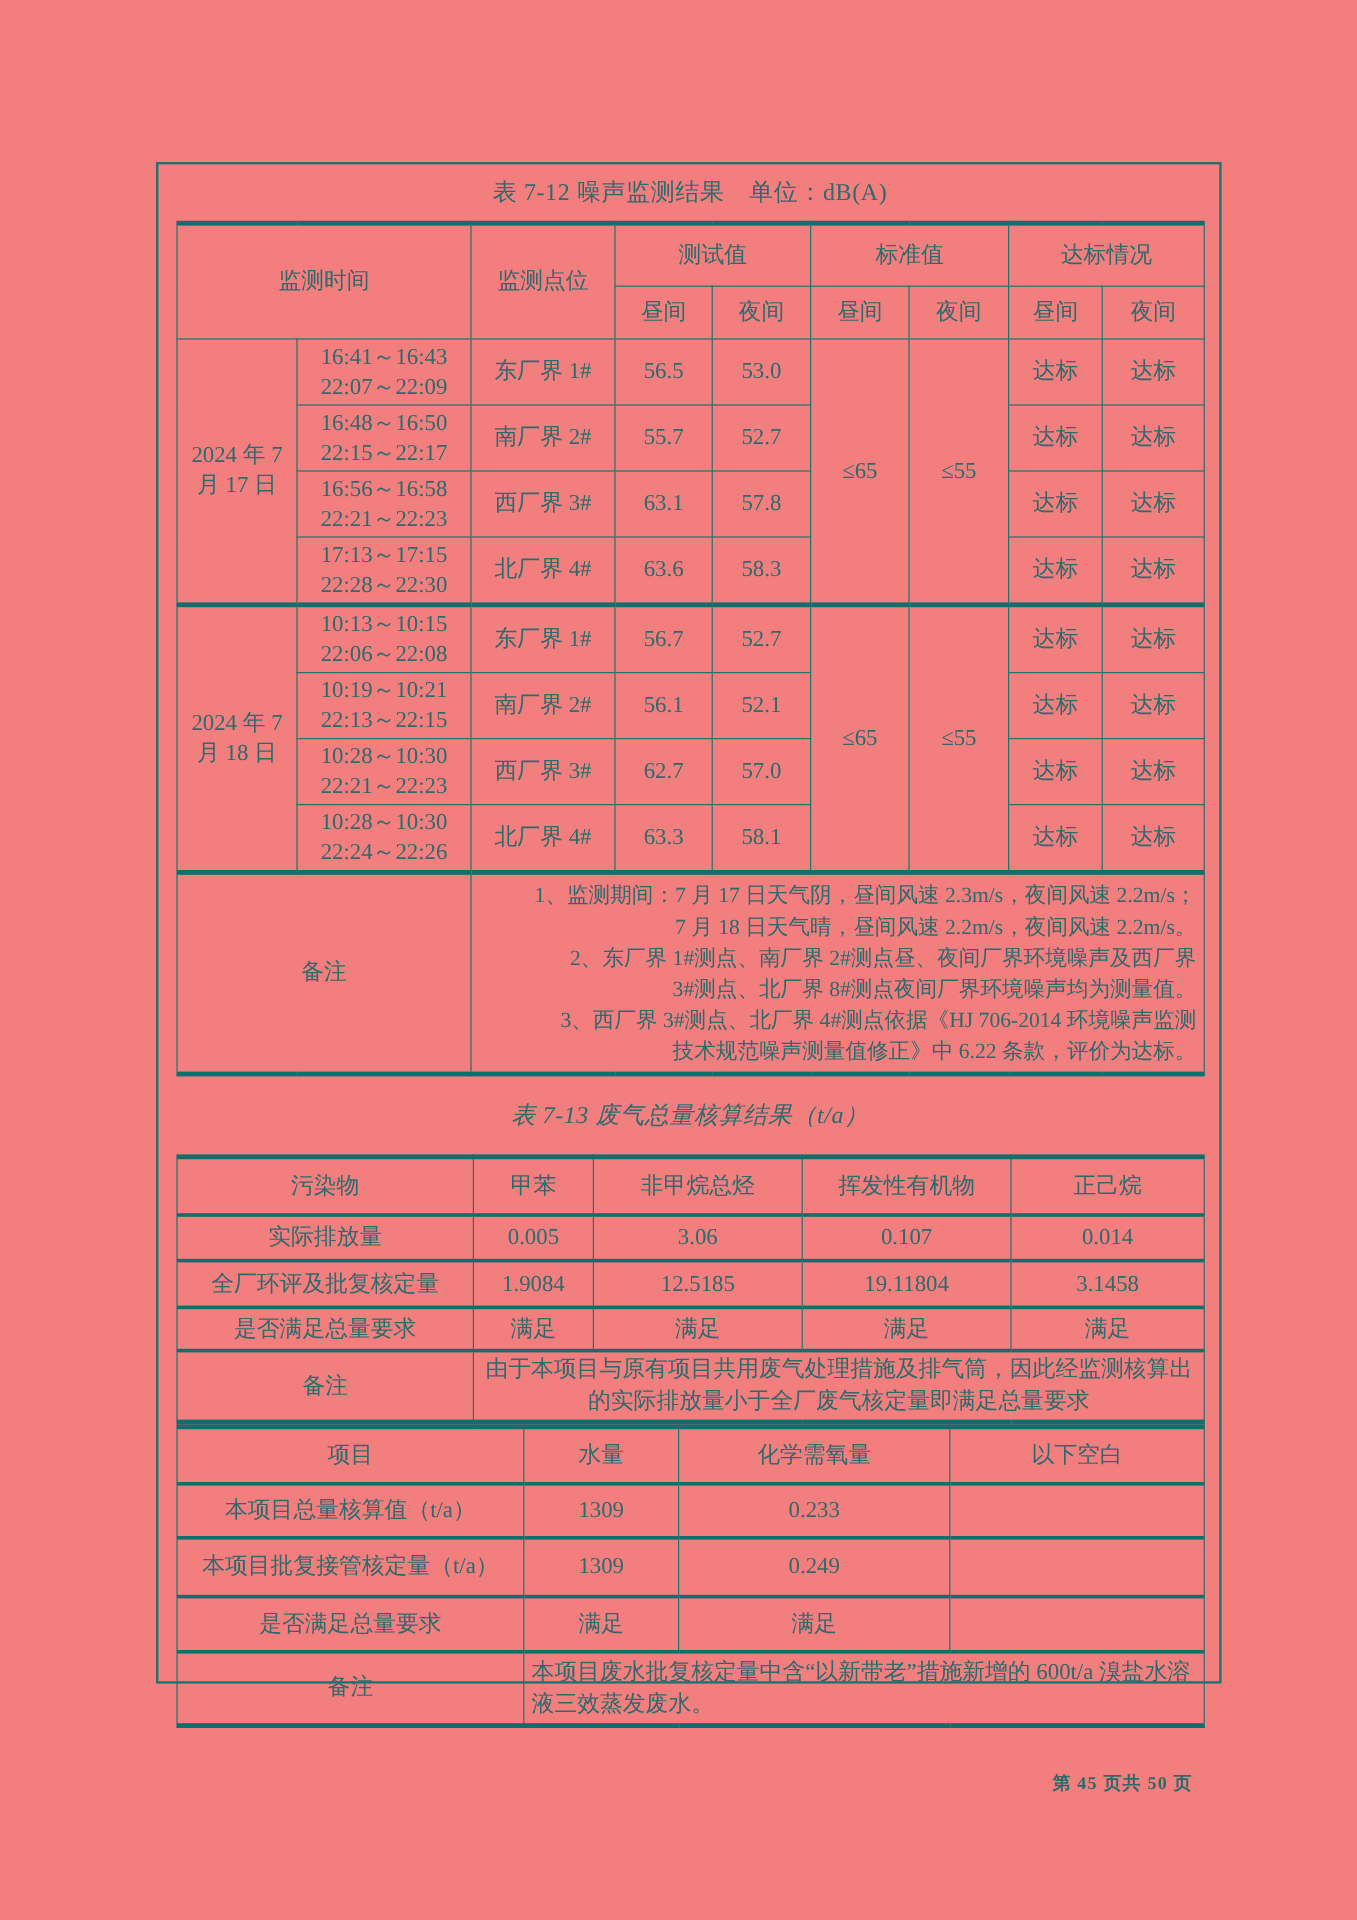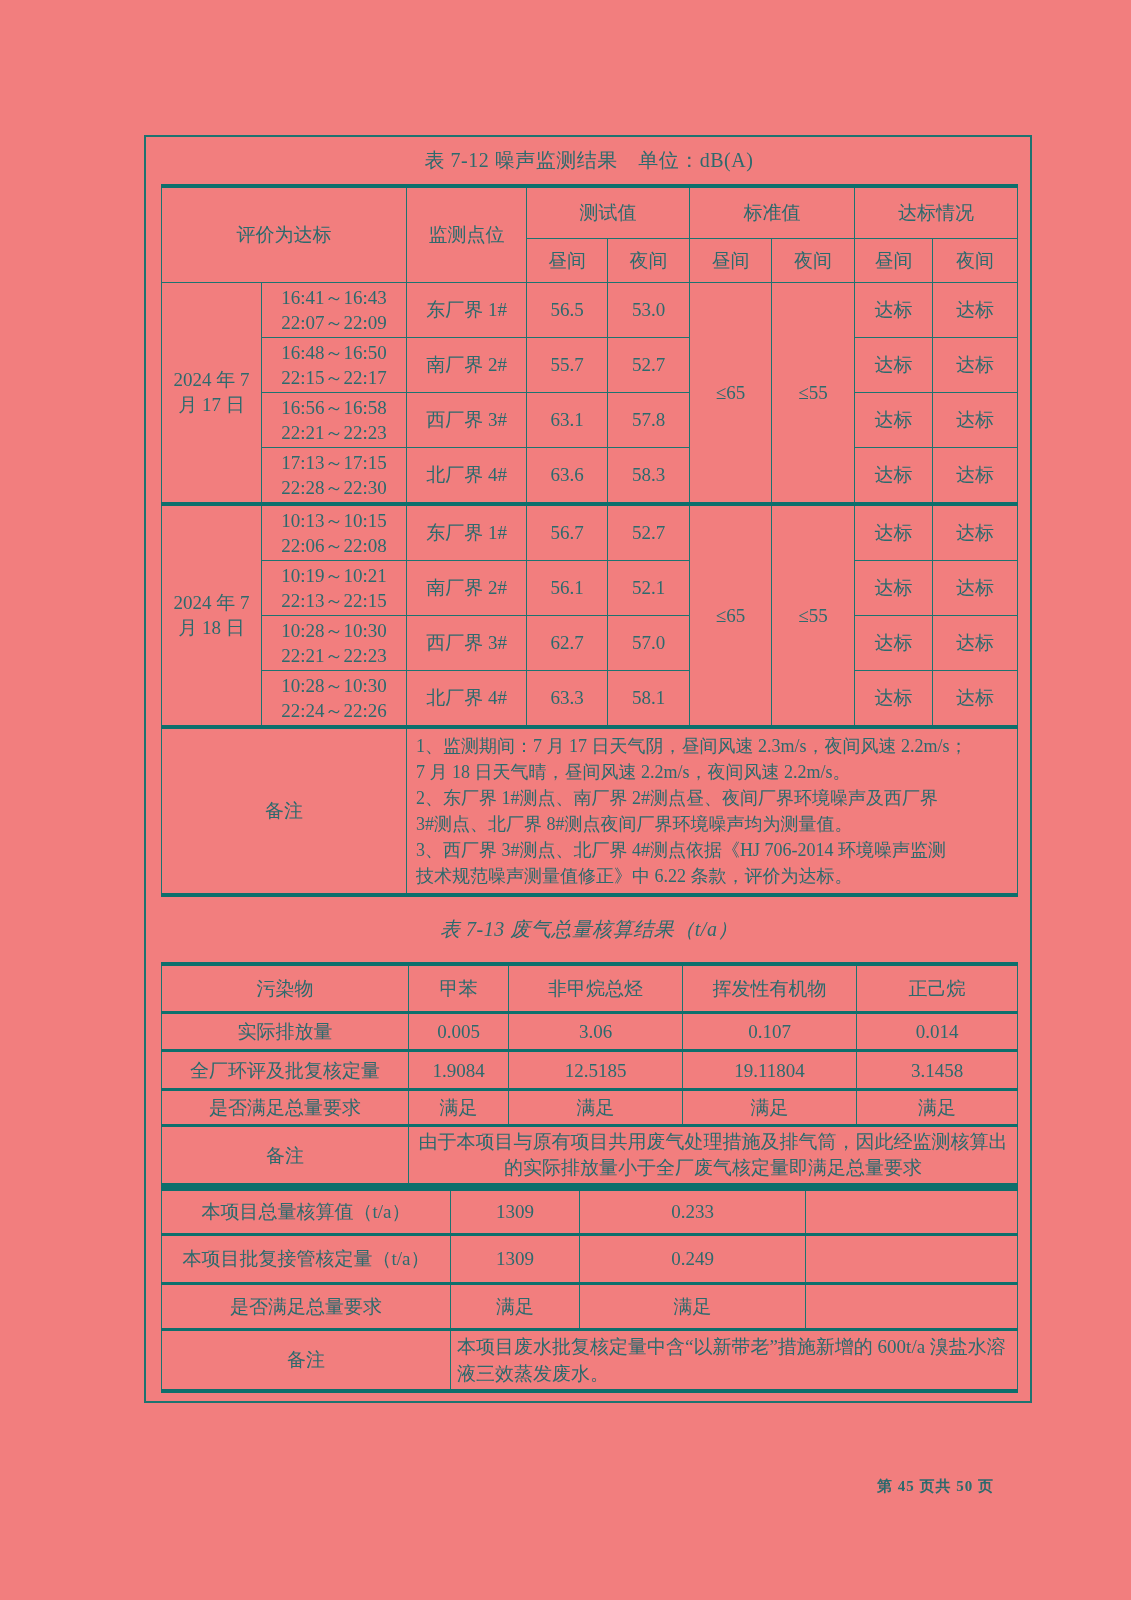--- a/index.html
+++ b/index.html
@@ -12,21 +12,21 @@
   html,body{background:var(--bg);}
   .page{
     position:relative;
     width:1131px;height:1600px;
     background:var(--bg);
     color:var(--ink);
     font-family:"Liberation Serif","DejaVu Serif",serif;
     overflow:hidden;
   }
   .frame{
-    position:absolute;left:144px;top:135px;
+    position:absolute;left:130px;top:135px;
     width:888px;height:1268px;
     border:2px solid var(--line);
     padding:0 13px 0 15px;
   }
   .tbl-title{
     height:47px;
     display:flex;align-items:center;justify-content:center;
     font-size:20px;letter-spacing:0.5px;
   }
   .tbl-gap{
@@ -50,21 +50,21 @@
     padding:2px 2px;
     overflow:hidden;
   }
   
   .t712 .h1 td{height:52px;}
   .t712 .h2 td{height:44px;}
   .t712 .data td{height:52px;}
   .t712 tr.thick td{border-top:4px solid var(--thick);}
   .t712 .remark-row td{height:156px;}
   .remark-content{
-    text-align:left;
+    text-align:right;
     padding:4px 6px 4px 9px;
     font-size:18px;
     line-height:26px;
   }
   .remark-line{white-space:nowrap;}
   
   .t713 td,.t714 td{border-width:3.5px 1.6px;border-style:solid;
     border-color:var(--thick) var(--line);}
   .t713 .hrow td{height:49px;}
   .t713 .r1 td{height:38px;}
@@ -100,21 +100,21 @@
           <col style="width:120px">
         <col style="width:81px">
           <col style="width:82px">
           <col style="width:82px">
         <col style="width:83px">
           <col style="width:78px">
           <col style="width:85px">
       </colgroup>
       <tbody>
         <tr class="h1">
-          <td colspan="2" rowspan="2">评价为达标</td>
+          <td colspan="2" rowspan="2">监测时间</td>
           <td rowspan="2">监测点位</td>
           <td colspan="2">测试值</td>
           <td colspan="2">标准值</td>
           <td colspan="2">达标情况</td>
         </tr>
         <tr class="h2">
           <td>昼间</td>
           <td>夜间</td>
           <td>昼间</td>
           <td>夜间</td>
@@ -286,20 +286,26 @@
 
 
     <table class="t714">
       <colgroup>
         <col style="width:289px">
           <col style="width:129px">
           <col style="width:226px">
           <col style="width:212px">
       </colgroup>
       <tbody>
+        <tr class="hrow">
+          <td>项目</td>
+          <td>水量</td>
+          <td>化学需氧量</td>
+          <td>以下空白</td>
+        </tr>
         <tr class="r1">
           <td>本项目总量核算值（t/a）</td>
           <td>1309</td>
           <td>0.233</td>
           <td></td>
         </tr>
         <tr class="r2">
           <td>本项目批复接管核定量（t/a）</td>
           <td>1309</td>
           <td>0.249</td>

